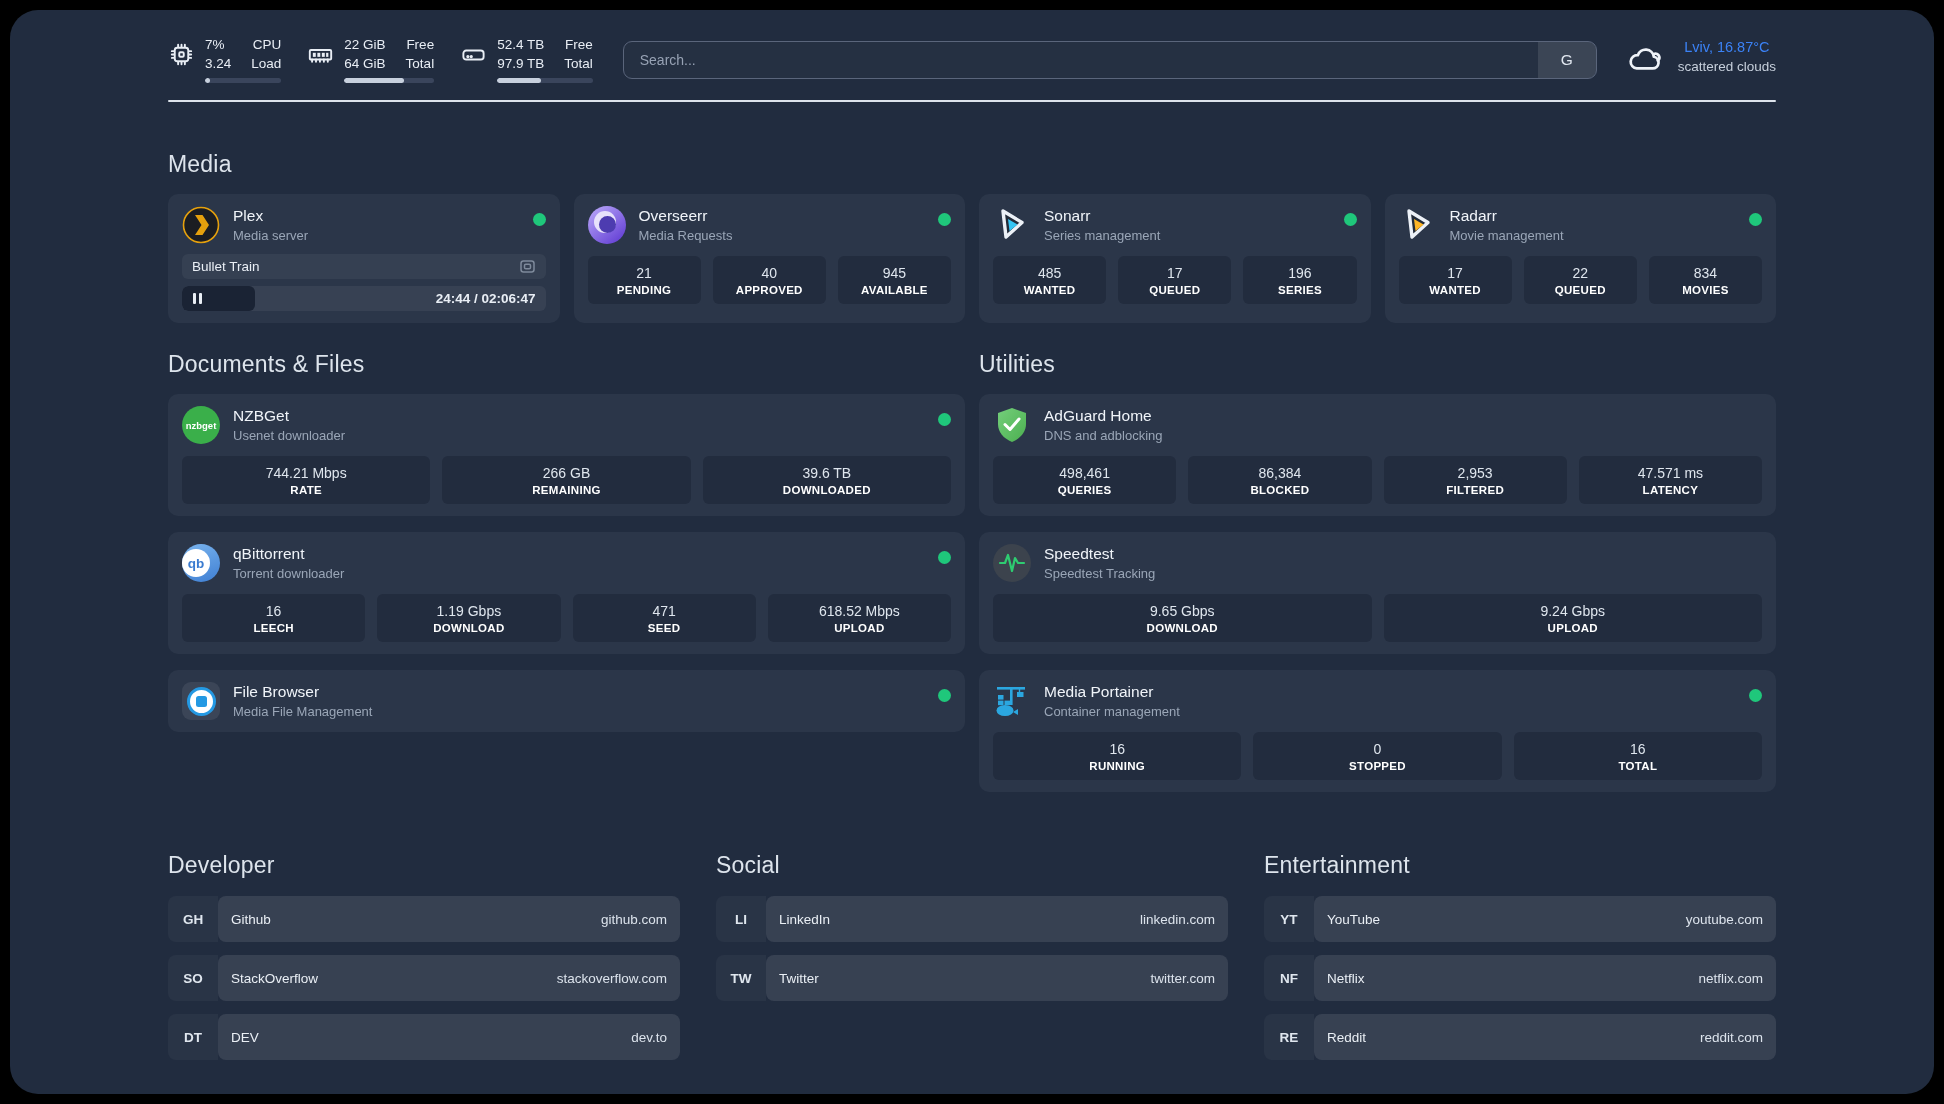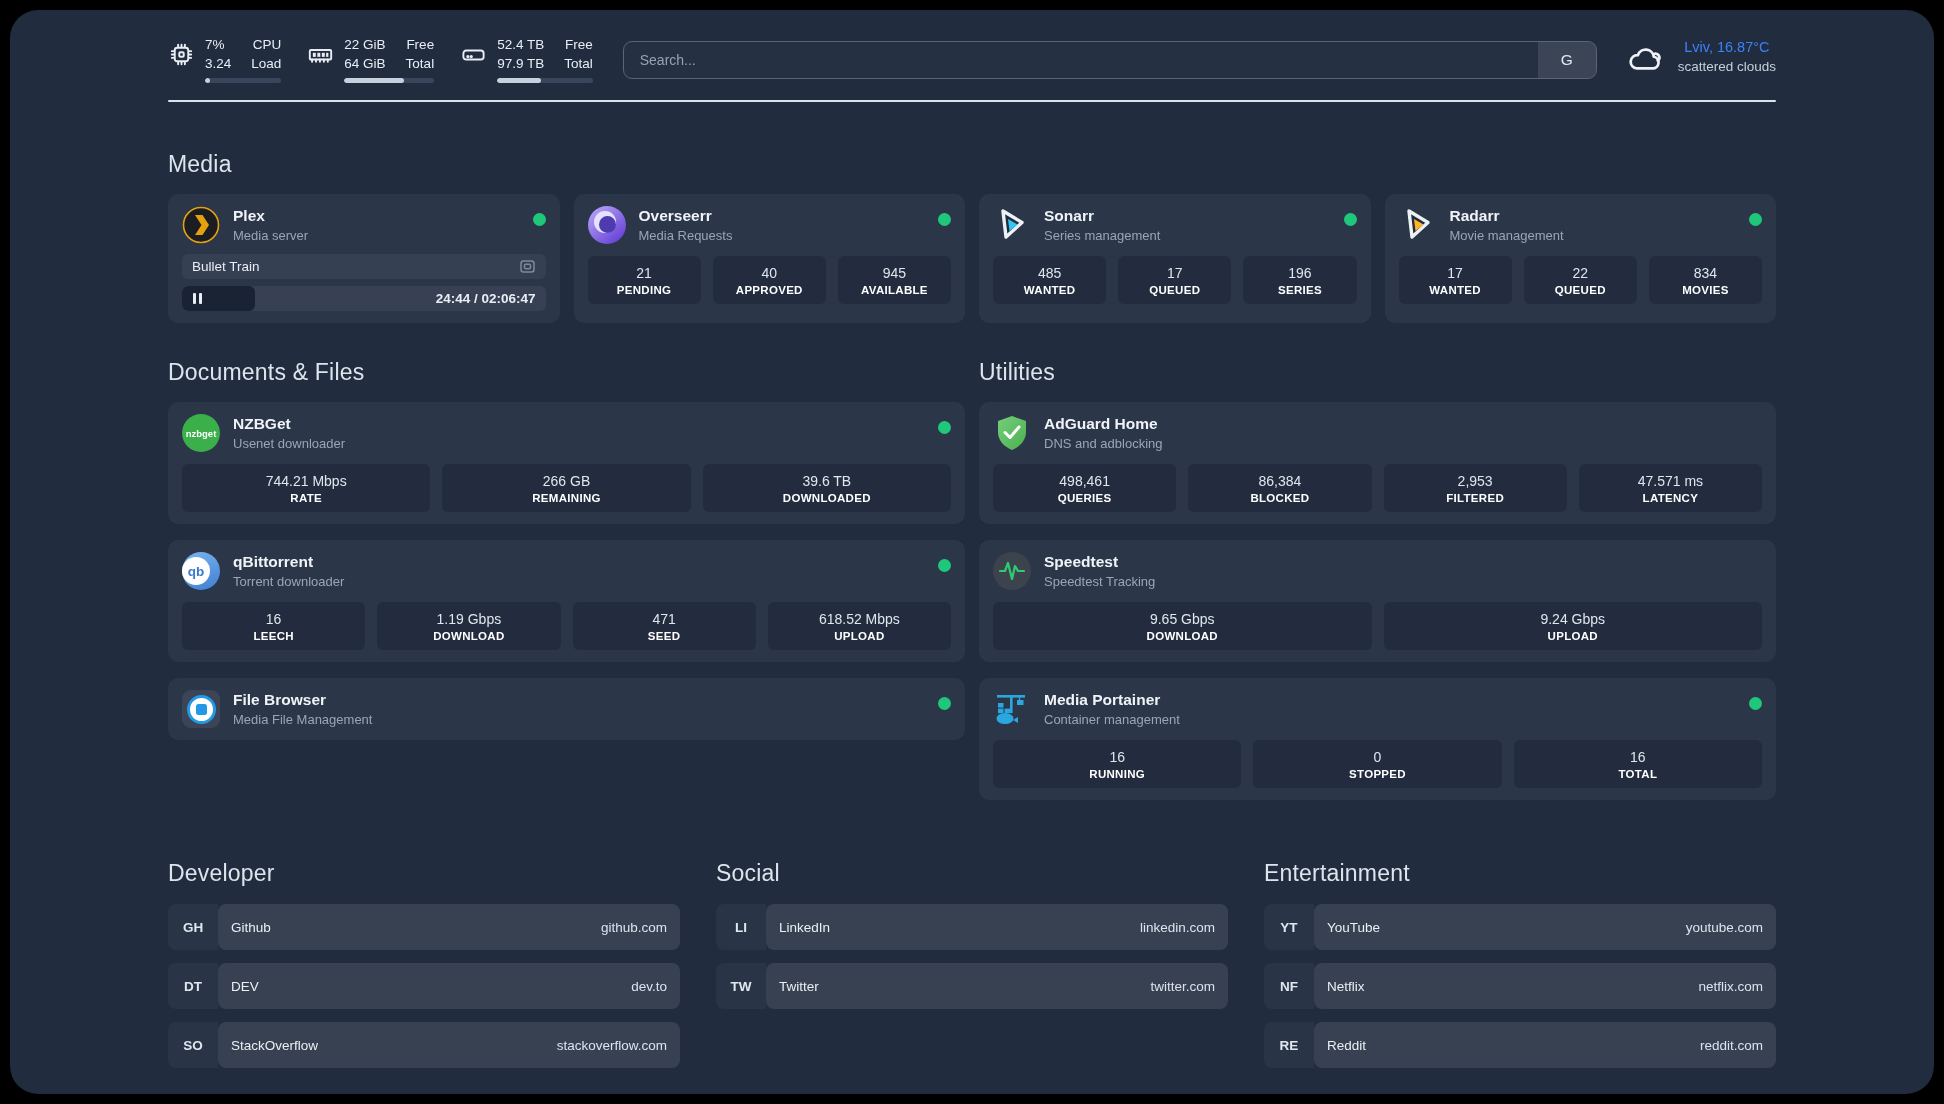--- a/index.html
+++ b/index.html
@@ -34,29 +34,29 @@
   .weather-icon svg { width:100%; height:100%; }
   .weather-line1 { font-size:14.5px; color:#3b82f6;text-align:center; }
   .weather-line2 { font-size:13.5px; color:#c6cfdb; margin-top:4px; }
 
   .divider { margin-top:17px; height:2px; background:#dde3eb; border-radius:1px; }
 
   
   .sec-title { font-size:23px; color:#dde4ec; font-weight:500; letter-spacing:0.2px; }
   .sec-media { margin-top:49px; }
   .grid4 { display:grid; grid-template-columns:repeat(4,1fr); gap:14px; margin-top:16px; }
-  .cols2 { display:grid; grid-template-columns:1fr 1fr; gap:14px; margin-top:36px; }
+  .cols2 { display:grid; grid-template-columns:1fr 1fr; gap:14px; margin-top:28px; }
   .col .card { margin-top:16px; }
 
   .card { background:#2b3649; border-radius:10px; padding:12px 14px; }
   .card-head { display:flex; align-items:flex-start; }
   .app-icon { width:38px; height:38px; flex:none; }
   .app-icon svg { width:100%; height:100%; }
   .app-text { margin-left:13px; padding-top:1px; }
-  .app-name { font-size:15.5px; font-weight:700; color:#f0f4f9; }
+  .app-name { font-size:15.5px; font-weight:400; color:#f0f4f9; }
   .app-sub { font-size:13px; color:#9aa6b7; margin-top:3px; }
   .status-dot { width:13px; height:13px; border-radius:50%; margin-left:auto; margin-top:7px; flex:none; }
 
   .stats { display:flex; gap:12px; margin-top:12px; }
   .stat { flex:1; background:#222c3e; border-radius:6px; height:48px; display:flex;
           flex-direction:column; align-items:center; justify-content:center; }
   .stat-val { font-size:14px; color:#dfe6ee; }
   .stat-lab { font-size:11.5px; font-weight:700; color:#ffffff; margin-top:3px; letter-spacing:0.3px; }
 
   
@@ -514,31 +514,31 @@
           <div class="sec-title">Developer</div>
           <div class="link-rows">
             <div class="link-row">
               <div class="chip">GH</div>
               <div class="link-bar">
                 <span class="link-name">Github</span>
                 <span class="link-url">github.com</span>
               </div>
             </div>
             <div class="link-row">
+              <div class="chip">SO</div>
+              <div class="link-bar">
+                <span class="link-name">StackOverflow</span>
+                <span class="link-url">stackoverflow.com</span>
+              </div>
+            </div>
+            <div class="link-row">
               <div class="chip">DT</div>
               <div class="link-bar">
                 <span class="link-name">DEV</span>
                 <span class="link-url">dev.to</span>
-              </div>
-            </div>
-            <div class="link-row">
-              <div class="chip">SO</div>
-              <div class="link-bar">
-                <span class="link-name">StackOverflow</span>
-                <span class="link-url">stackoverflow.com</span>
               </div>
             </div>
           </div>
         </div>
 
         <div class="col">
           <div class="sec-title">Social</div>
           <div class="link-rows">
             <div class="link-row">
               <div class="chip">LI</div>

